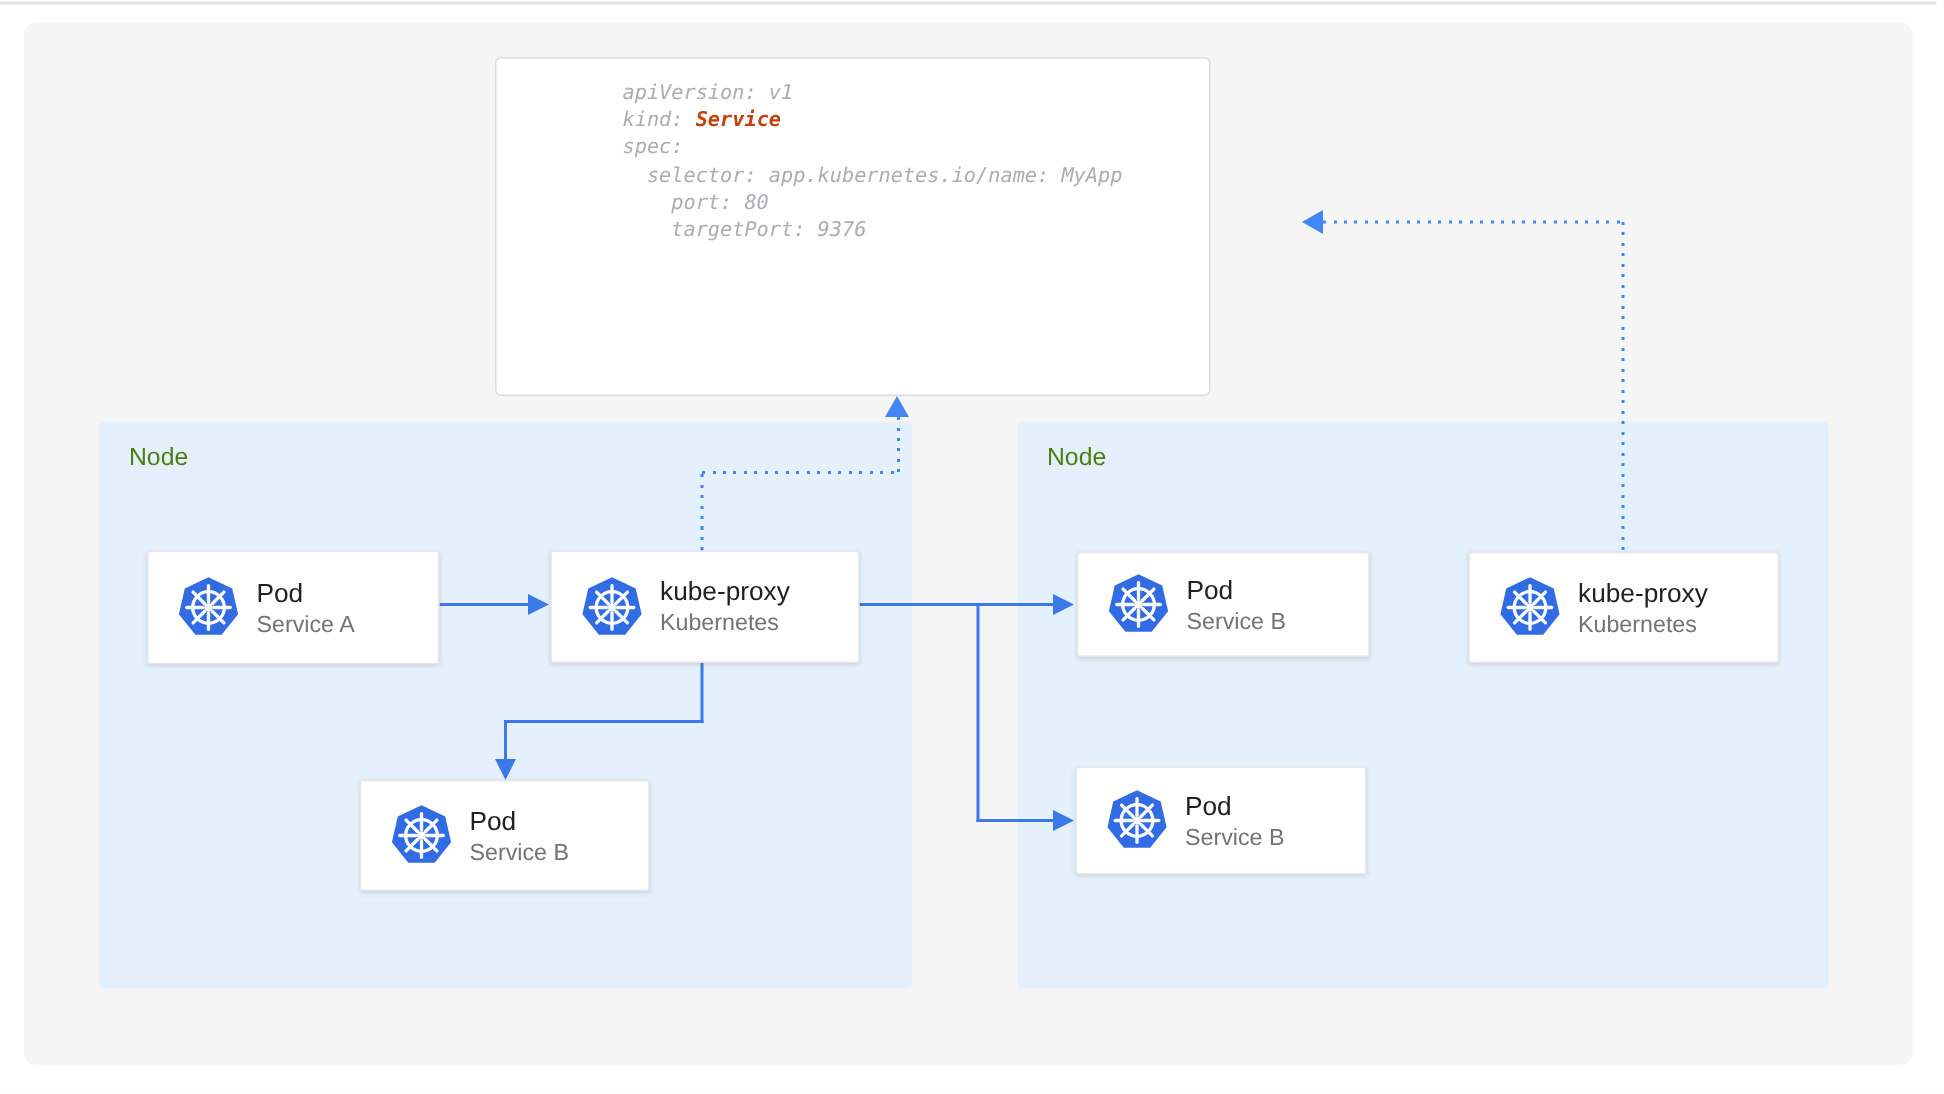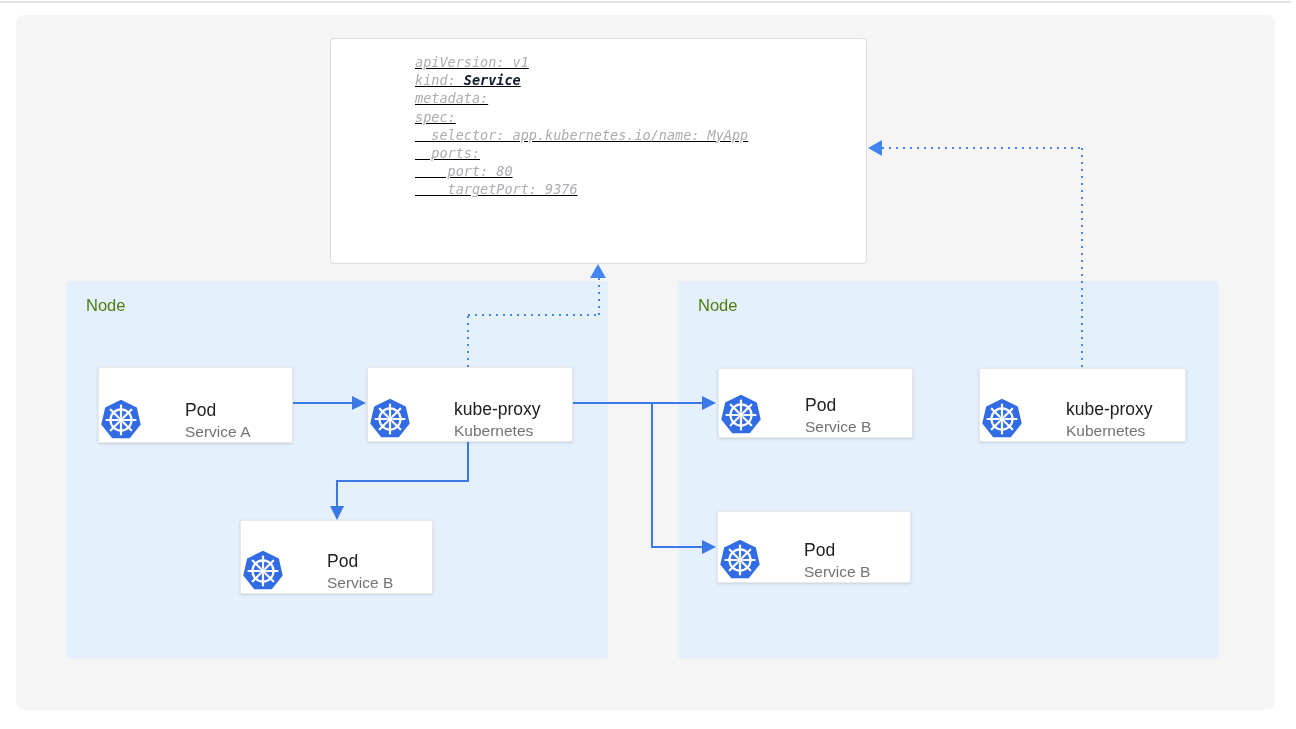--- a/index.html
+++ b/index.html
@@ -6,29 +6,29 @@
   #canvas{position:relative;width:1296px;height:729px;background:#ffffff;overflow:hidden;
           font-family:"Liberation Sans",sans-serif;}
   .top-rule{position:absolute;left:0;top:1px;width:1291px;height:2px;background:#e2e2e2;}
   .panel{position:absolute;left:16px;top:15px;width:1259px;height:695px;background:#f5f5f6;border-radius:8px;}
 
   .node{position:absolute;background:#e4f1fc;border-radius:3px;}
   #node-left{left:66px;top:281px;width:542px;height:378px;}
   #node-right{left:678px;top:281px;width:541px;height:378px;}
   .node-label{position:absolute;left:20px;top:15px;font-size:16.5px;color:#4d7c0f;}
 
-  .yaml-card{position:absolute;left:330px;top:38px;width:537px;height:226px;box-sizing:border-box;
-             background:#ffffff;border:1px solid #dcdcdc;border-radius:4px;padding:14px 0 0 84px;text-decoration:underline;}
+  .yaml-card{position:absolute;left:330px;top:38px;width:477px;height:226px;box-sizing:border-box;
+             background:#ffffff;border:1px solid #dcdcdc;border-radius:4px;padding:14px 0 0 84px;}
   .code-line{font-family:"DejaVu Sans Mono",monospace;font-style:italic;font-size:13.5px;
              line-height:18.2px;color:#aaadb1;white-space:pre;}
-  .code-line .b{font-weight:bold;color:#0f172a;}
+  .code-line .b{font-weight:bold;color:#c2410c;}
 
   .card{position:absolute;background:#ffffff;border:1px solid #e8e8e8;border-radius:2px;
-        box-shadow:0 1px 3px rgba(60,64,67,.18);display:flex;align-items:flex-end;
-        padding-left:0;box-sizing:border-box;gap:42px;}
+        box-shadow:0 1px 3px rgba(60,64,67,.18);display:flex;align-items:center;
+        padding-left:18px;box-sizing:border-box;gap:10px;}
   .card .k8s{width:44px;height:44px;flex:0 0 auto;}
   .card .title{font-size:17.5px;color:#202124;line-height:22px;}
   .card .subtitle{font-size:15.5px;color:#737373;line-height:21px;}
 
   #card-pod-a{left:98px;top:367px;width:195px;height:76px;}
   #card-kp-l{left:367px;top:367px;width:206px;height:75px;}
   #card-pod-b-l{left:240px;top:520px;width:193px;height:74px;}
   #card-pod-b-rt{left:718px;top:368px;width:195px;height:70px;}
   #card-kp-r{left:979px;top:368px;width:207px;height:74px;}
   #card-pod-b-rb{left:717px;top:511px;width:194px;height:72px;}
@@ -87,24 +87,22 @@
   </defs>
 </svg>
 
 <div id="canvas">
   <div class="top-rule"></div>
   <div class="panel"></div>
 
   <div class="yaml-card">
     <div class="code-line"><span>apiVersion: v1</span><span class="b"></span><span></span></div>
     <div class="code-line"><span>kind: </span><span class="b">Service</span><span></span></div>
-    <div class="code-line"><span>metadata:</span><span class="b"></span><span></span></div>
     <div class="code-line"><span>spec:</span><span class="b"></span><span></span></div>
     <div class="code-line"><span>  selector: app.kubernetes.io/name: MyApp</span><span class="b"></span><span></span></div>
-    <div class="code-line"><span>  ports:</span><span class="b"></span><span></span></div>
     <div class="code-line"><span>    port: 80</span><span class="b"></span><span></span></div>
     <div class="code-line"><span>    targetPort: 9376</span><span class="b"></span><span></span></div>
   </div>
 
   <div class="node" id="node-left">
     <div class="node-label">Node</div>
   </div>
   <div class="node" id="node-right">
     <div class="node-label">Node</div>
   </div>

